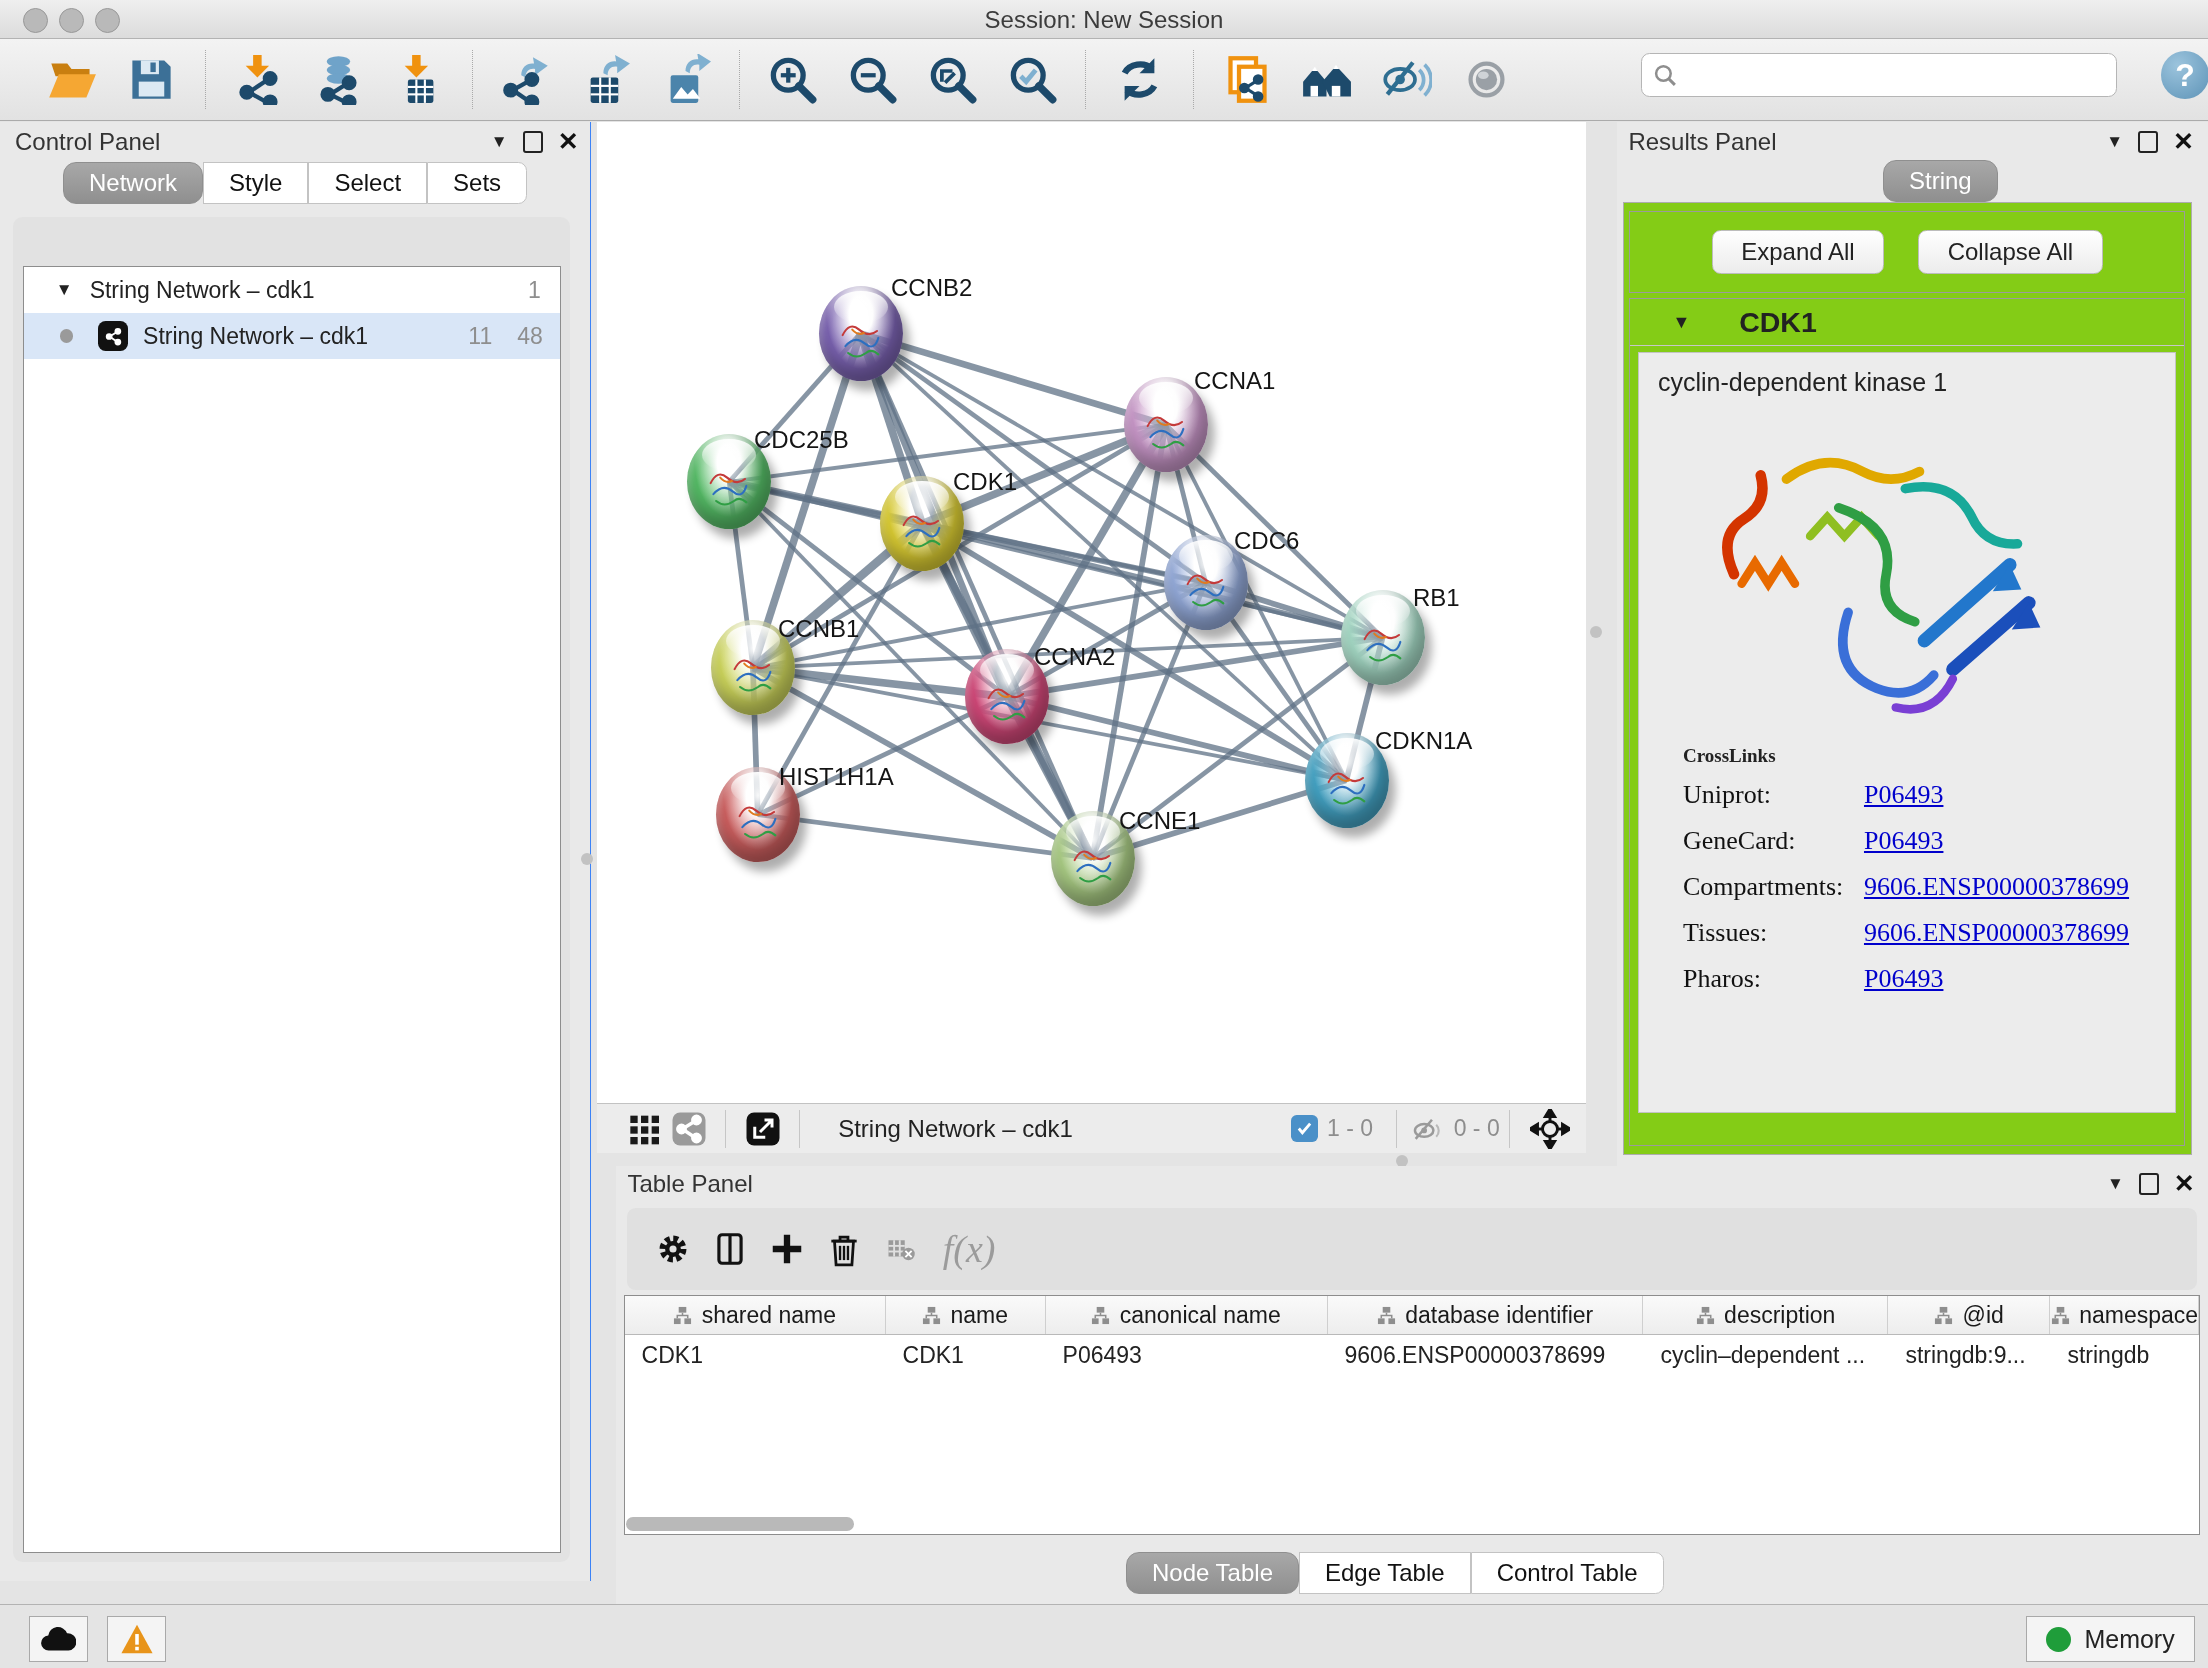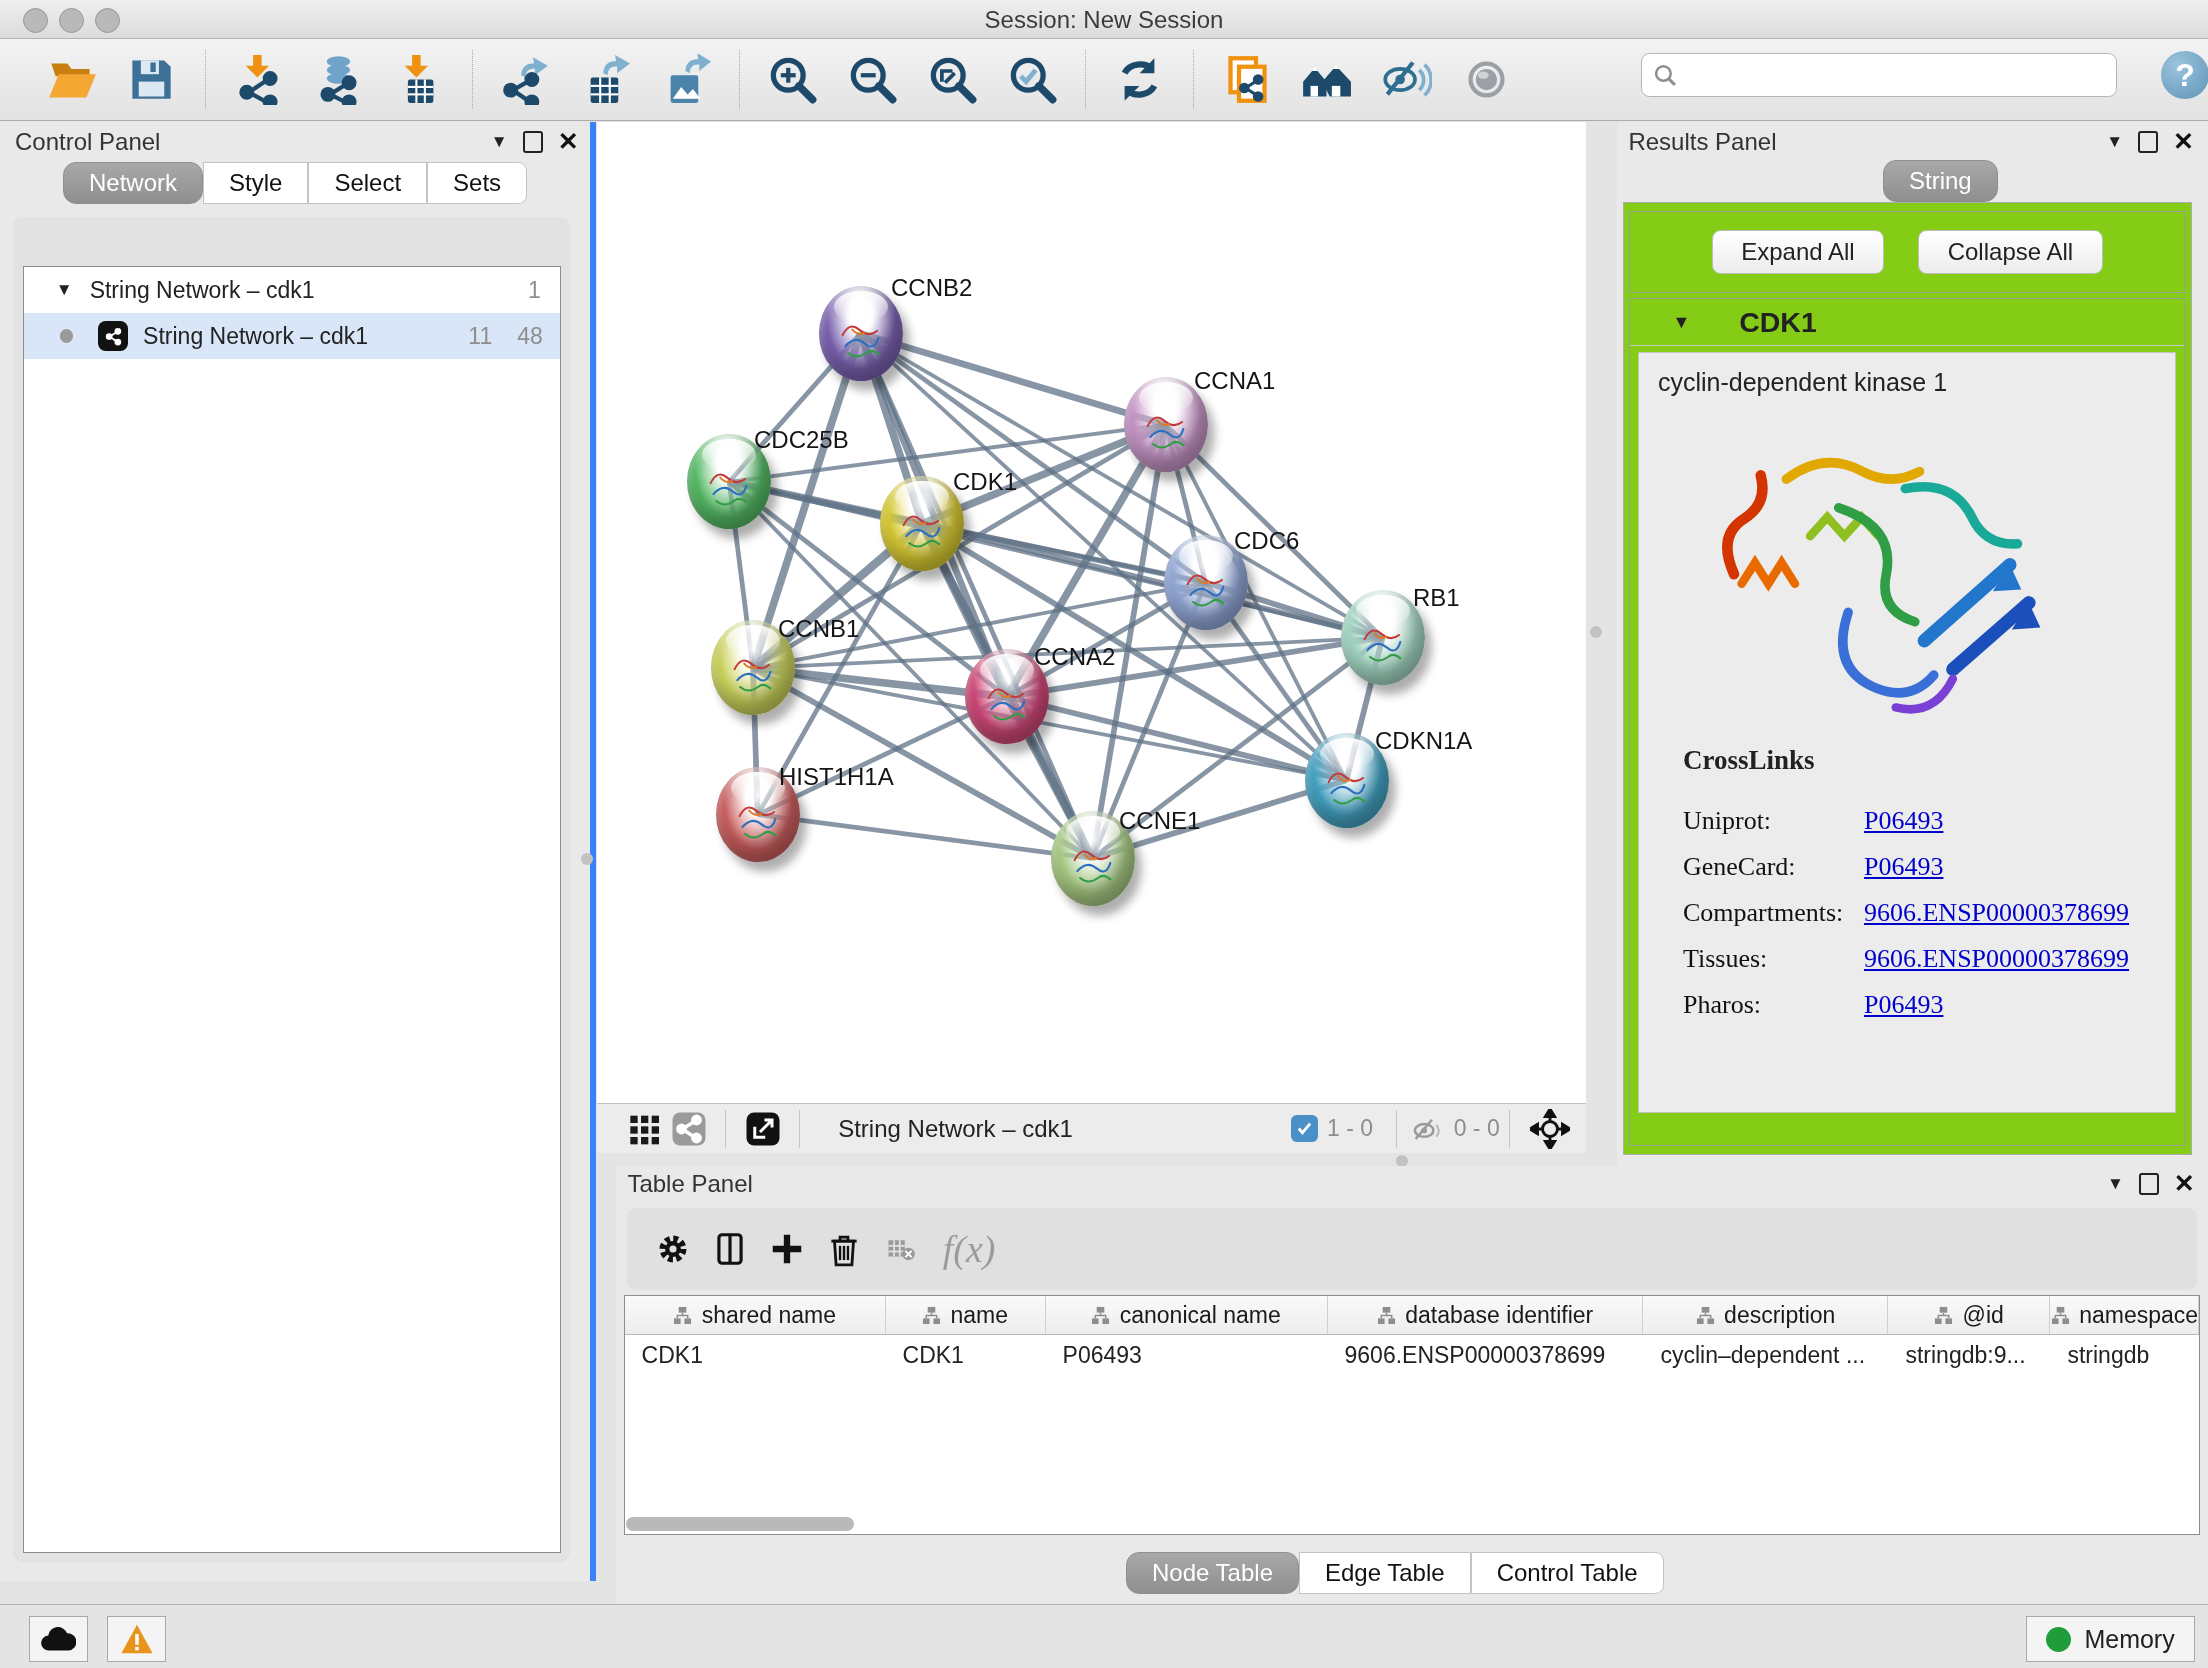--- a/index.html
+++ b/index.html
@@ -36,21 +36,21 @@
   .glyph-float{width:16px;height:18px;border:2.4px solid #222;border-radius:2.9px;}
   .glyph-close{font-size:25px;font-weight:bold;color:#111;line-height:1;}
   .tabbtn{height:40px;padding:0 25px;background:#fff;border:1px solid #c3c3c3;
     display:flex;align-items:center;font-size:24px;color:#111;}
   .tabbtn.first{border-radius:8.6px 0 0 8.6px;}
   .tabbtn.last{border-radius:0 8.6px 8.6px 0;}
   .tabbtn.active{background:linear-gradient(#a8a8a8,#8f8f8f);color:#fff;
     border-color:#8f8f8f;border-radius:13px;}
   
   .control-panel{position:absolute;left:0;top:122px;width:590px;height:1459px;
-    background:#e9e9e9;border-right:6px solid #3b82f6;}
+    background:#e9e9e9;border-right:1px solid #3b82f6;}
   .cp-head{position:absolute;left:15px;top:5.7px;right:11.4px;display:flex;
     justify-content:space-between;align-items:center;}
   .cp-tabs{position:absolute;left:63px;top:40px;display:flex;}
   .cp-group{position:absolute;left:13.3px;top:95px;width:557px;height:1345px;
     background:#e2e2e2;border-radius:9.5px;}
   .cp-listhead{position:absolute;left:9.5px;top:7.6px;right:9.5px;height:38px;
     display:flex;align-items:center;}
   .cp-listhead .sel-text{flex:1;text-align:center;font-size:23px;color:#222;}
   .tree{position:absolute;left:9.5px;top:49px;right:9.5px;bottom:9.5px;
     background:#fff;border:1.9px solid #8d8d8d;}
@@ -99,21 +99,21 @@
   .rp-section{position:absolute;left:5.7px;top:95px;right:5.7px;bottom:7.6px;
     border:1.9px solid #9b9b9b;}
   .rp-generow{height:46px;display:flex;align-items:center;
     border-bottom:1px solid #c7c7c7;}
   .rp-gene{font-size:28.5px;font-weight:bold;margin-left:49px;}
   .rp-inner{position:absolute;left:7.6px;top:53px;right:7.6px;bottom:32px;
     border:1px solid #c3c3c3;background:#ececec;}
   .rp-desc{font-size:25px;margin:15px 0 0 19px;}
   .crosslinks{position:absolute;left:44px;top:392px;
     font-family:"Liberation Serif",serif;font-size:26px;}
-  .cl-title{font-weight:bold;font-size:27px;margin-bottom:30px;}
+  .cl-title{font-weight:bold;font-size:19px;margin-bottom:13px;}
   .cl-row{display:flex;margin-bottom:16px;}
   .cl-label{width:181px;color:#111;}
   .cl-link{color:#0000cc;text-decoration:underline;}
   
   .table-panel{position:absolute;left:616px;top:1166px;width:1592px;height:438px;
     background:#e9e9e9;}
   .tp-head{position:absolute;left:11.4px;top:3.8px;right:13.3px;display:flex;
     justify-content:space-between;align-items:center;}
   .tp-toolbar{position:absolute;left:11.4px;top:42px;right:11.4px;height:82px;
     background:#e0e0e0;border-radius:8.6px;display:flex;align-items:center;

